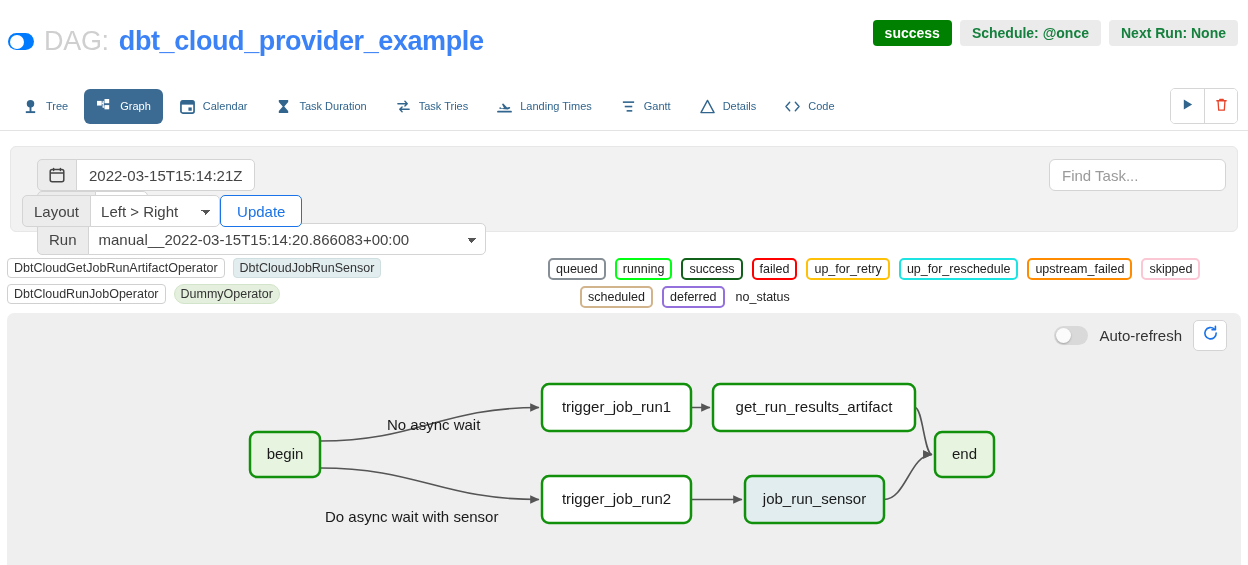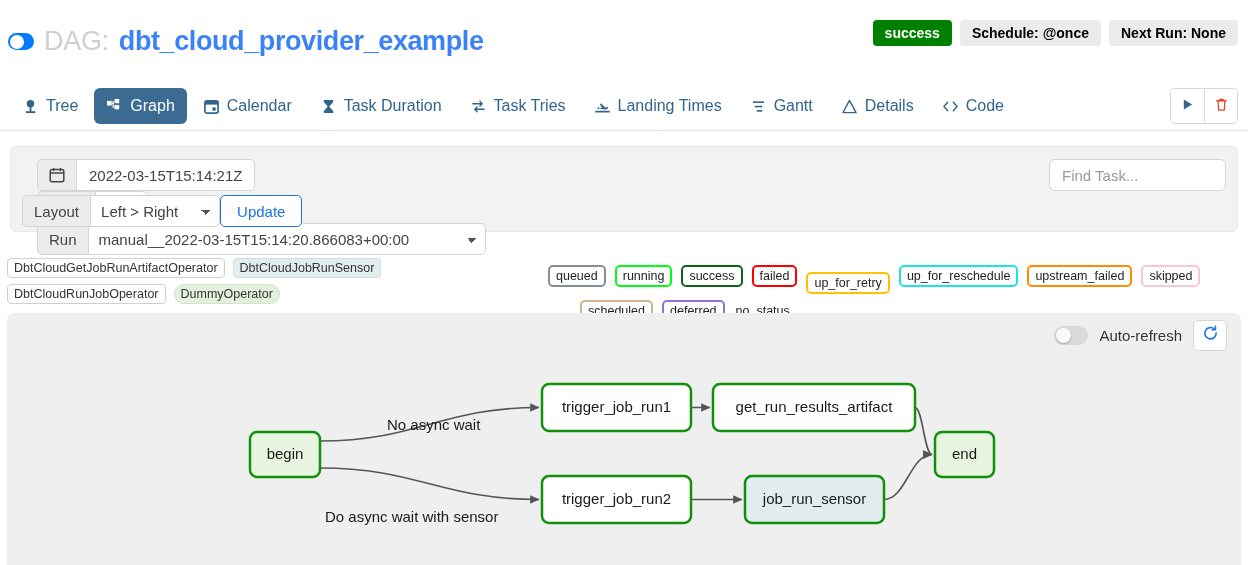--- a/index.html
+++ b/index.html
@@ -33,34 +33,34 @@
   }
   .dag-name {
     font-size: 27px; color: #3b82f6; font-weight: 700; letter-spacing: -0.4px;
   }
   .header-badges {
     position: absolute; right: 10px; top: 20px;
     display: flex; align-items: center; gap: 8px;
   }
   .badge {
     font-size: 14px; padding: 5px 12px; border-radius: 4px;
-    background: #ebebeb; color: #000000; white-space: nowrap; font-weight: 600;
+    background: #ebebeb; color: #15803d; white-space: nowrap; font-weight: 600;
   }
   .badge.success { background: #008000; color: #ffffff; }
 
   
   .tabbar {
     position: absolute; left: 0; top: 84px; width: 1248px; height: 47px;
     border-bottom: 1px solid #e3e3e3;
   }
   .tabs { position: absolute; left: 10px; top: 0; display: flex; align-items: center; gap: 4px; height: 44px; }
   .tab {
     display: flex; align-items: center; gap: 7px;
     padding: 9px 12px; border-radius: 6px;
-    font-size: 16px; color: #31658e; cursor: pointer; white-space: nowrap;
+    font-size: 11px; color: #31658e; cursor: pointer; white-space: nowrap;
   }
   .tab.active { background: #3b6a92; color: #ffffff; }
   .tab .ico { display: inline-flex; width: 17px; height: 17px; align-items: center; justify-content: center; }
   .tab .ico svg { display: block; }
   .tab-actions {
     position: absolute; right: 10px; top: 4px;
     display: flex; align-items: stretch;
     border: 1px solid #d6d6d6; border-radius: 5px; overflow: hidden; background: #fff;
   }
   .tab-actions .act {
@@ -350,21 +350,21 @@
         <span class="op-chip" style="background: rgb(255, 255, 255); border-color: rgb(208, 208, 208);">DbtCloudGetJobRunArtifactOperator</span>
         <span class="op-chip" style="background: rgb(226, 237, 239); border-color: rgb(207, 222, 225);">DbtCloudJobRunSensor</span>
         <span class="op-chip" style="background: rgb(255, 255, 255); border-color: rgb(208, 208, 208);">DbtCloudRunJobOperator</span>
         <span class="op-chip" style="background: rgb(228, 240, 221); border-color: rgb(210, 228, 201); border-radius: 10px;">DummyOperator</span>
       </div>
     <div class="legend-status" id="legend-status">
         <span class="st-chip" style="border-color: rgb(134, 142, 150);">queued</span>
         <span class="st-chip" style="border-color: rgb(1, 255, 20);">running</span>
         <span class="st-chip" style="border-color: rgb(17, 97, 27);">success</span>
         <span class="st-chip" style="border-color: rgb(255, 0, 0);">failed</span>
-        <span class="st-chip" style="border-color: rgb(255, 193, 7); margin-top: 14px;">up_for_retry</span>
+        <span class="st-chip" style="border-color: rgb(255, 193, 7);">up_for_retry</span>
         <span class="st-chip" style="border-color: rgb(30, 227, 227);">up_for_reschedule</span>
         <span class="st-chip" style="border-color: rgb(255, 140, 0);">upstream_failed</span>
         <span class="st-chip" style="border-color: rgb(251, 199, 212);">skipped</span>
         <span class="st-chip" style="border-color: rgb(210, 180, 140); margin-left: 32px;">scheduled</span>
         <span class="st-chip" style="border-color: rgb(147, 112, 219);">deferred</span>
         <span class="st-plain">no_status</span>
       </div>
   </div>
 
   <div class="graph-panel">

